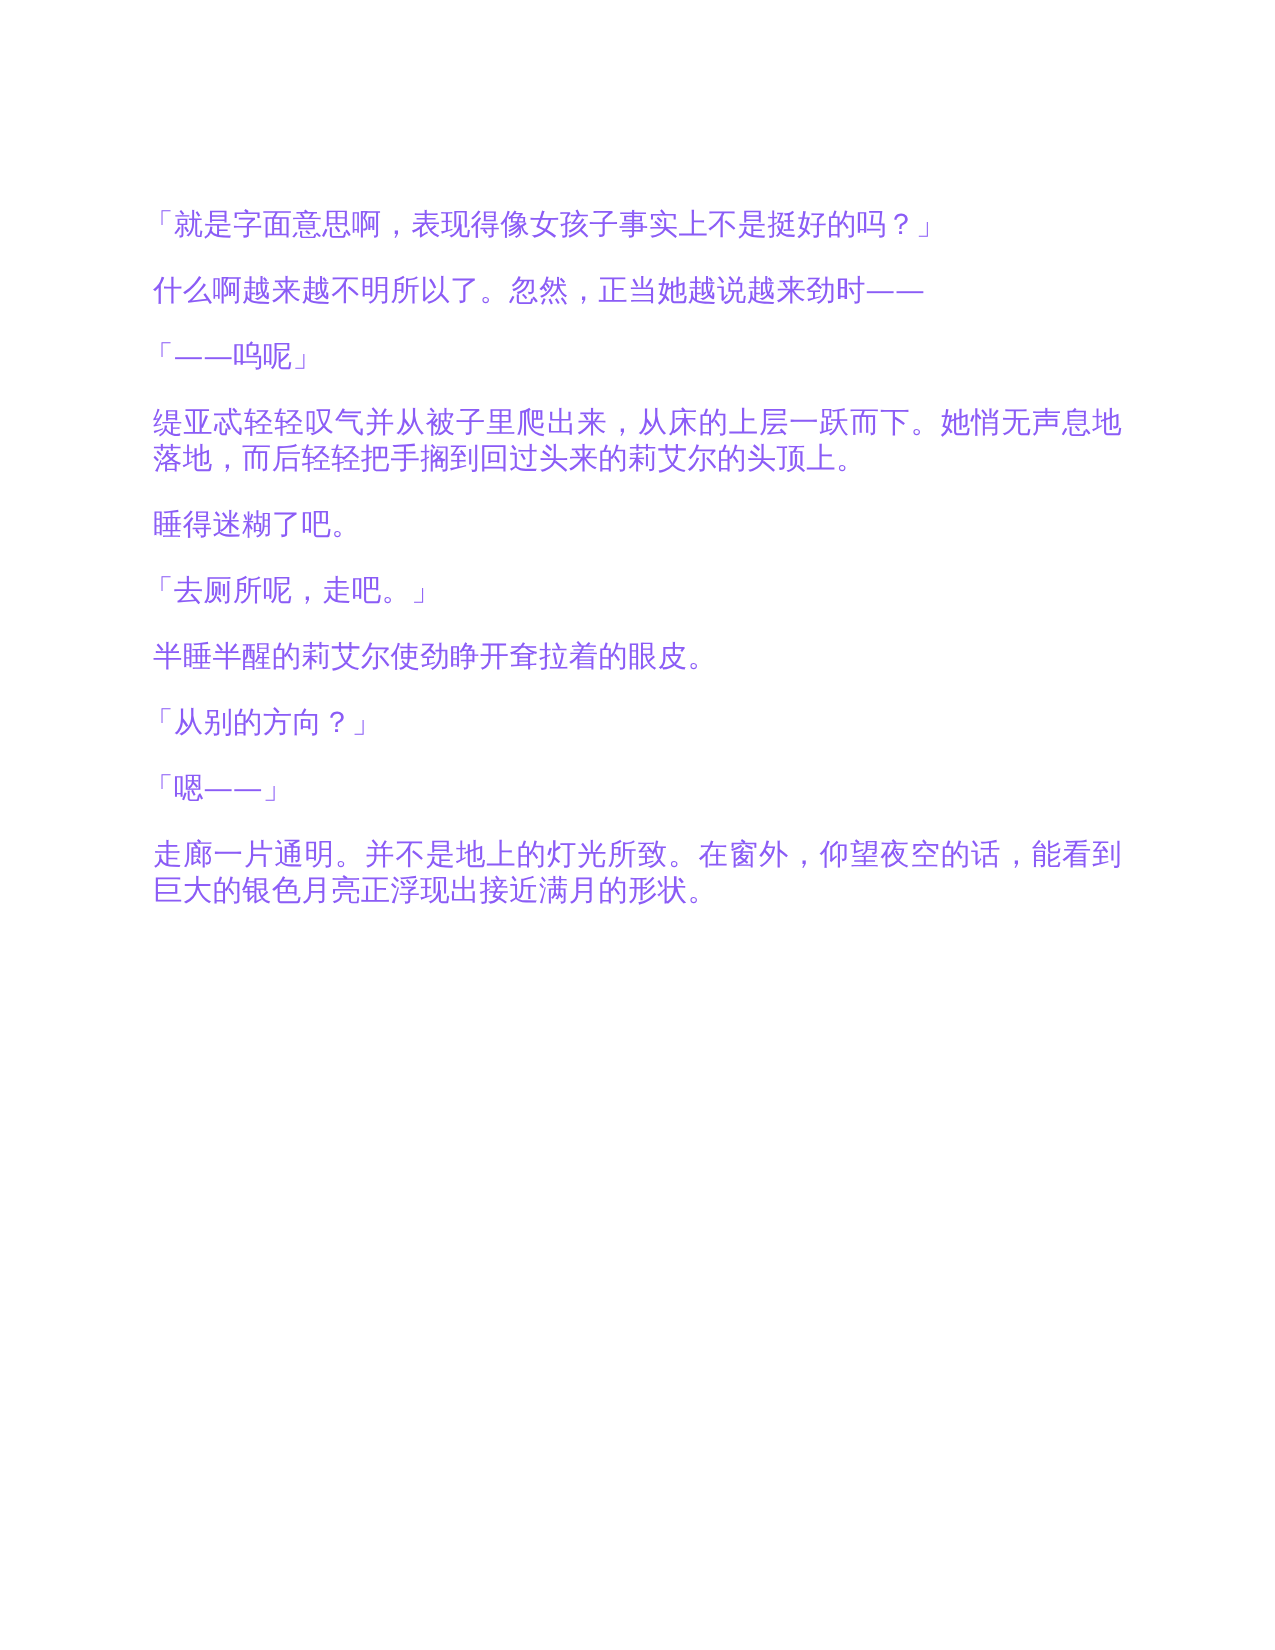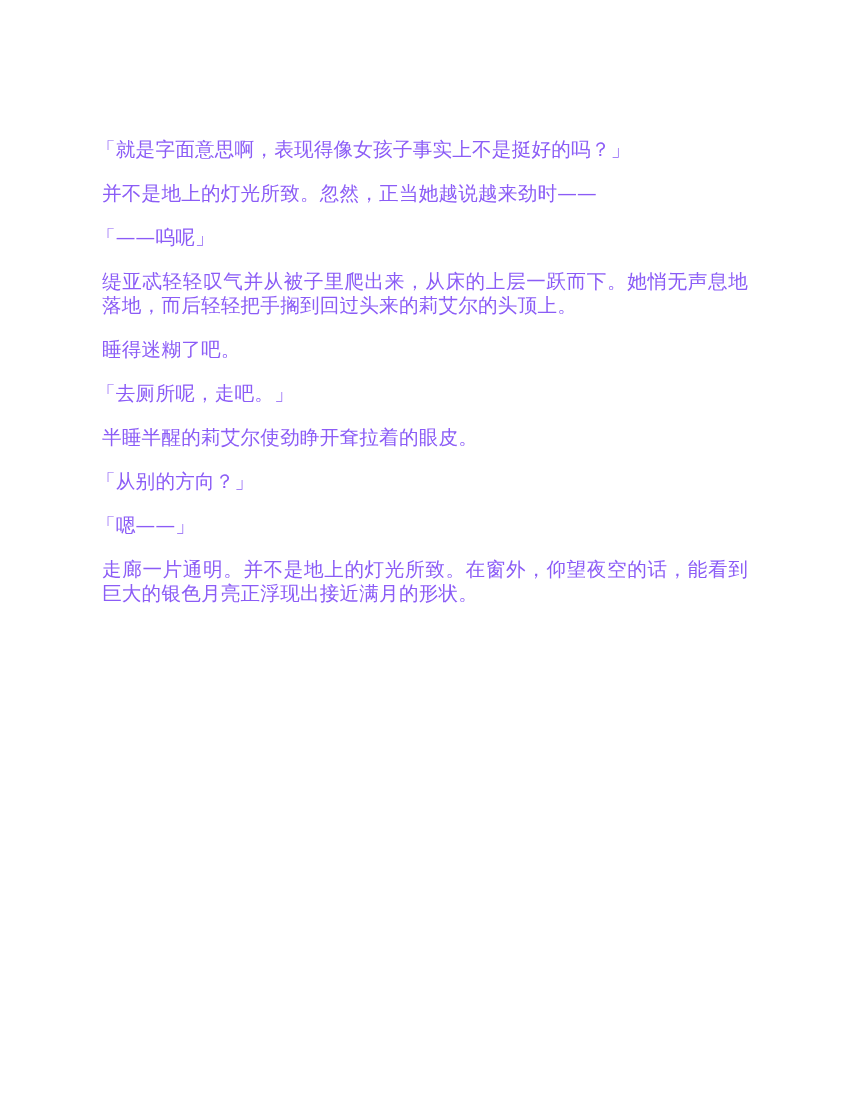--- a/index.html
+++ b/index.html
@@ -35,21 +35,21 @@
     }
     .para.dialogue {
       margin-left: -6px;
     }
   </style>
 </head>
 <body>
 
 <div class="page">
   <p class="para dialogue">「就是字面意思啊，表现得像女孩子事实上不是挺好的吗？」</p>
-  <p class="para">并不是地上的灯光所致。忽然，正当她越说越来劲时——</p>
+  <p class="para">什么啊越来越不明所以了。忽然，正当她越说越来劲时——</p>
   <p class="para dialogue">「——呜呢」</p>
   <p class="para">缇亚忒轻轻叹气并从被子里爬出来，从床的上层一跃而下。她悄无声息地落地，而后轻轻把手搁到回过头来的莉艾尔的头顶上。</p>
   <p class="para">睡得迷糊了吧。</p>
   <p class="para dialogue">「去厕所呢，走吧。」</p>
   <p class="para">半睡半醒的莉艾尔使劲睁开耷拉着的眼皮。</p>
   <p class="para dialogue">「从别的方向？」</p>
   <p class="para dialogue">「嗯——」</p>
   <p class="para">走廊一片通明。并不是地上的灯光所致。在窗外，仰望夜空的话，能看到巨大的银色月亮正浮现出接近满月的形状。</p>
 </div>
 

